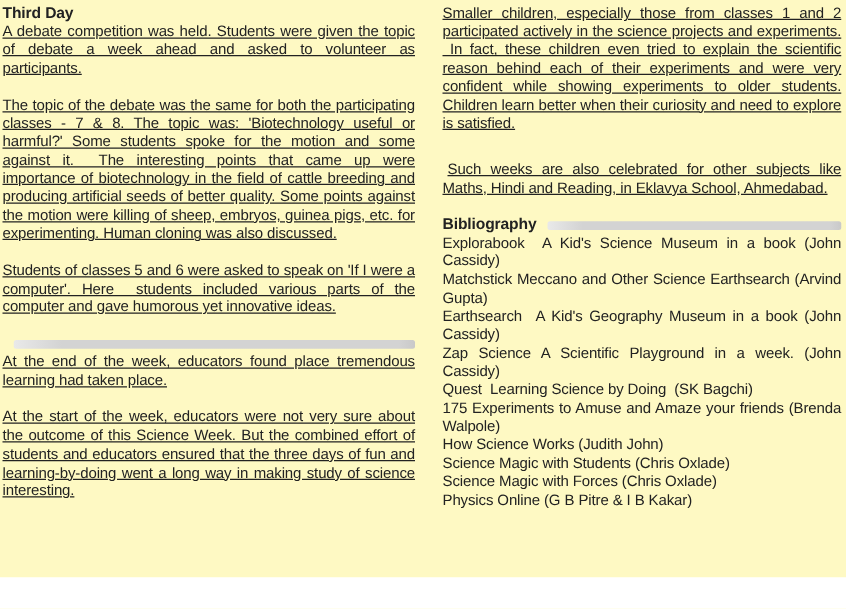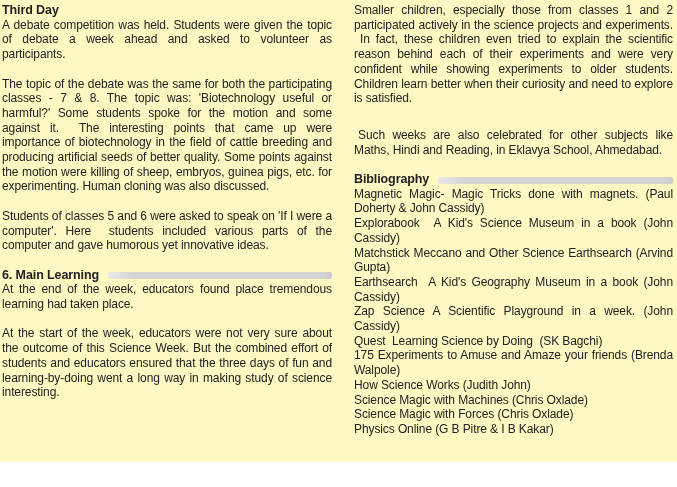--- a/index.html
+++ b/index.html
@@ -29,20 +29,21 @@
   .col-left {
     width: 330px;
   }
   .col-right {
     width: 319px;
     margin-left: 22px;
   }
   .para {
     margin: 0 0 14.7px 0;
     text-align: justify;
+    text-decoration: underline;
   }
   .para:last-child {
     margin-bottom: 0;
   }
   .indent-sm {
     text-indent: 4px;
   }
   .heading {
     font-weight: bold;
     font-size: 12.5px;
@@ -76,43 +77,41 @@
 
 <div class="page">
   <div class="columns">
 
     <div class="col col-left">
       <div class="heading">Third Day</div>
       <p class="para">A debate competition was held. Students were given the topic of debate a week ahead and asked to volunteer as participants.</p>
       <p class="para">The topic of the debate was the same for both the participating classes - 7 &amp; 8. The topic was: 'Biotechnology useful or harmful?' Some students spoke for the motion and some against it. &nbsp;The interesting points that came up were importance of biotechnology in the field of cattle breeding and producing artificial seeds of better quality. Some points against the motion were killing of sheep, embryos, guinea pigs, etc. for experimenting. Human cloning was also discussed.</p>
       <p class="para">Students of classes 5 and 6 were asked to speak on 'If I were a computer'. Here &nbsp;students included various parts of the computer and gave humorous yet innovative ideas.</p>
       <div class="heading-row">
-        <span class="heading">6. Main Learning</span>
         <span class="heading-rule"></span>
       </div>
       <p class="para">At the end of the week, educators found place tremendous learning had taken place.</p>
       <p class="para">At the start of the week, educators were not very sure about the outcome of this Science Week. But the combined effort of students and educators ensured that the three days of fun and learning-by-doing went a long way in making study of science interesting.</p>
     </div>
 
     <div class="col col-right">
       <p class="para" style="margin-bottom:22px;">Smaller children, especially those from classes 1 and 2 participated actively in the science projects and experiments. &nbsp;In fact, these children even tried to explain the scientific reason behind each of their experiments and were very confident while showing experiments to older students. Children learn better when their curiosity and need to explore is satisfied.</p>
       <p class="para indent-sm" style="">Such weeks are also celebrated for other subjects like Maths, Hindi and Reading, in Eklavya School, Ahmedabad.</p>
       <div class="heading-row">
         <span class="heading">Bibliography</span>
         <span class="heading-rule"></span>
       </div>
       <div class="bib-list">
-        <div class="bib-item">Magnetic Magic- Magic Tricks done with magnets. (Paul Doherty &amp; John Cassidy)</div>
         <div class="bib-item">Explorabook &nbsp;A Kid's Science Museum in a book (John Cassidy)</div>
         <div class="bib-item">Matchstick Meccano and Other Science Earthsearch (Arvind Gupta)</div>
         <div class="bib-item">Earthsearch &nbsp;A Kid's Geography Museum in a book (John Cassidy)</div>
         <div class="bib-item">Zap Science A Scientific Playground in a week. (John Cassidy)</div>
         <div class="bib-item">Quest &nbsp;Learning Science by Doing &nbsp;(SK Bagchi)</div>
         <div class="bib-item">175 Experiments to Amuse and Amaze your friends (Brenda Walpole)</div>
         <div class="bib-item">How Science Works (Judith John)</div>
-        <div class="bib-item">Science Magic with Machines (Chris Oxlade)</div>
+        <div class="bib-item">Science Magic with Students (Chris Oxlade)</div>
         <div class="bib-item">Science Magic with Forces (Chris Oxlade)</div>
         <div class="bib-item">Physics Online (G B Pitre &amp; I B Kakar)</div>
       </div>
     </div>
 
   </div>
 </div>
 
 </body></html>

